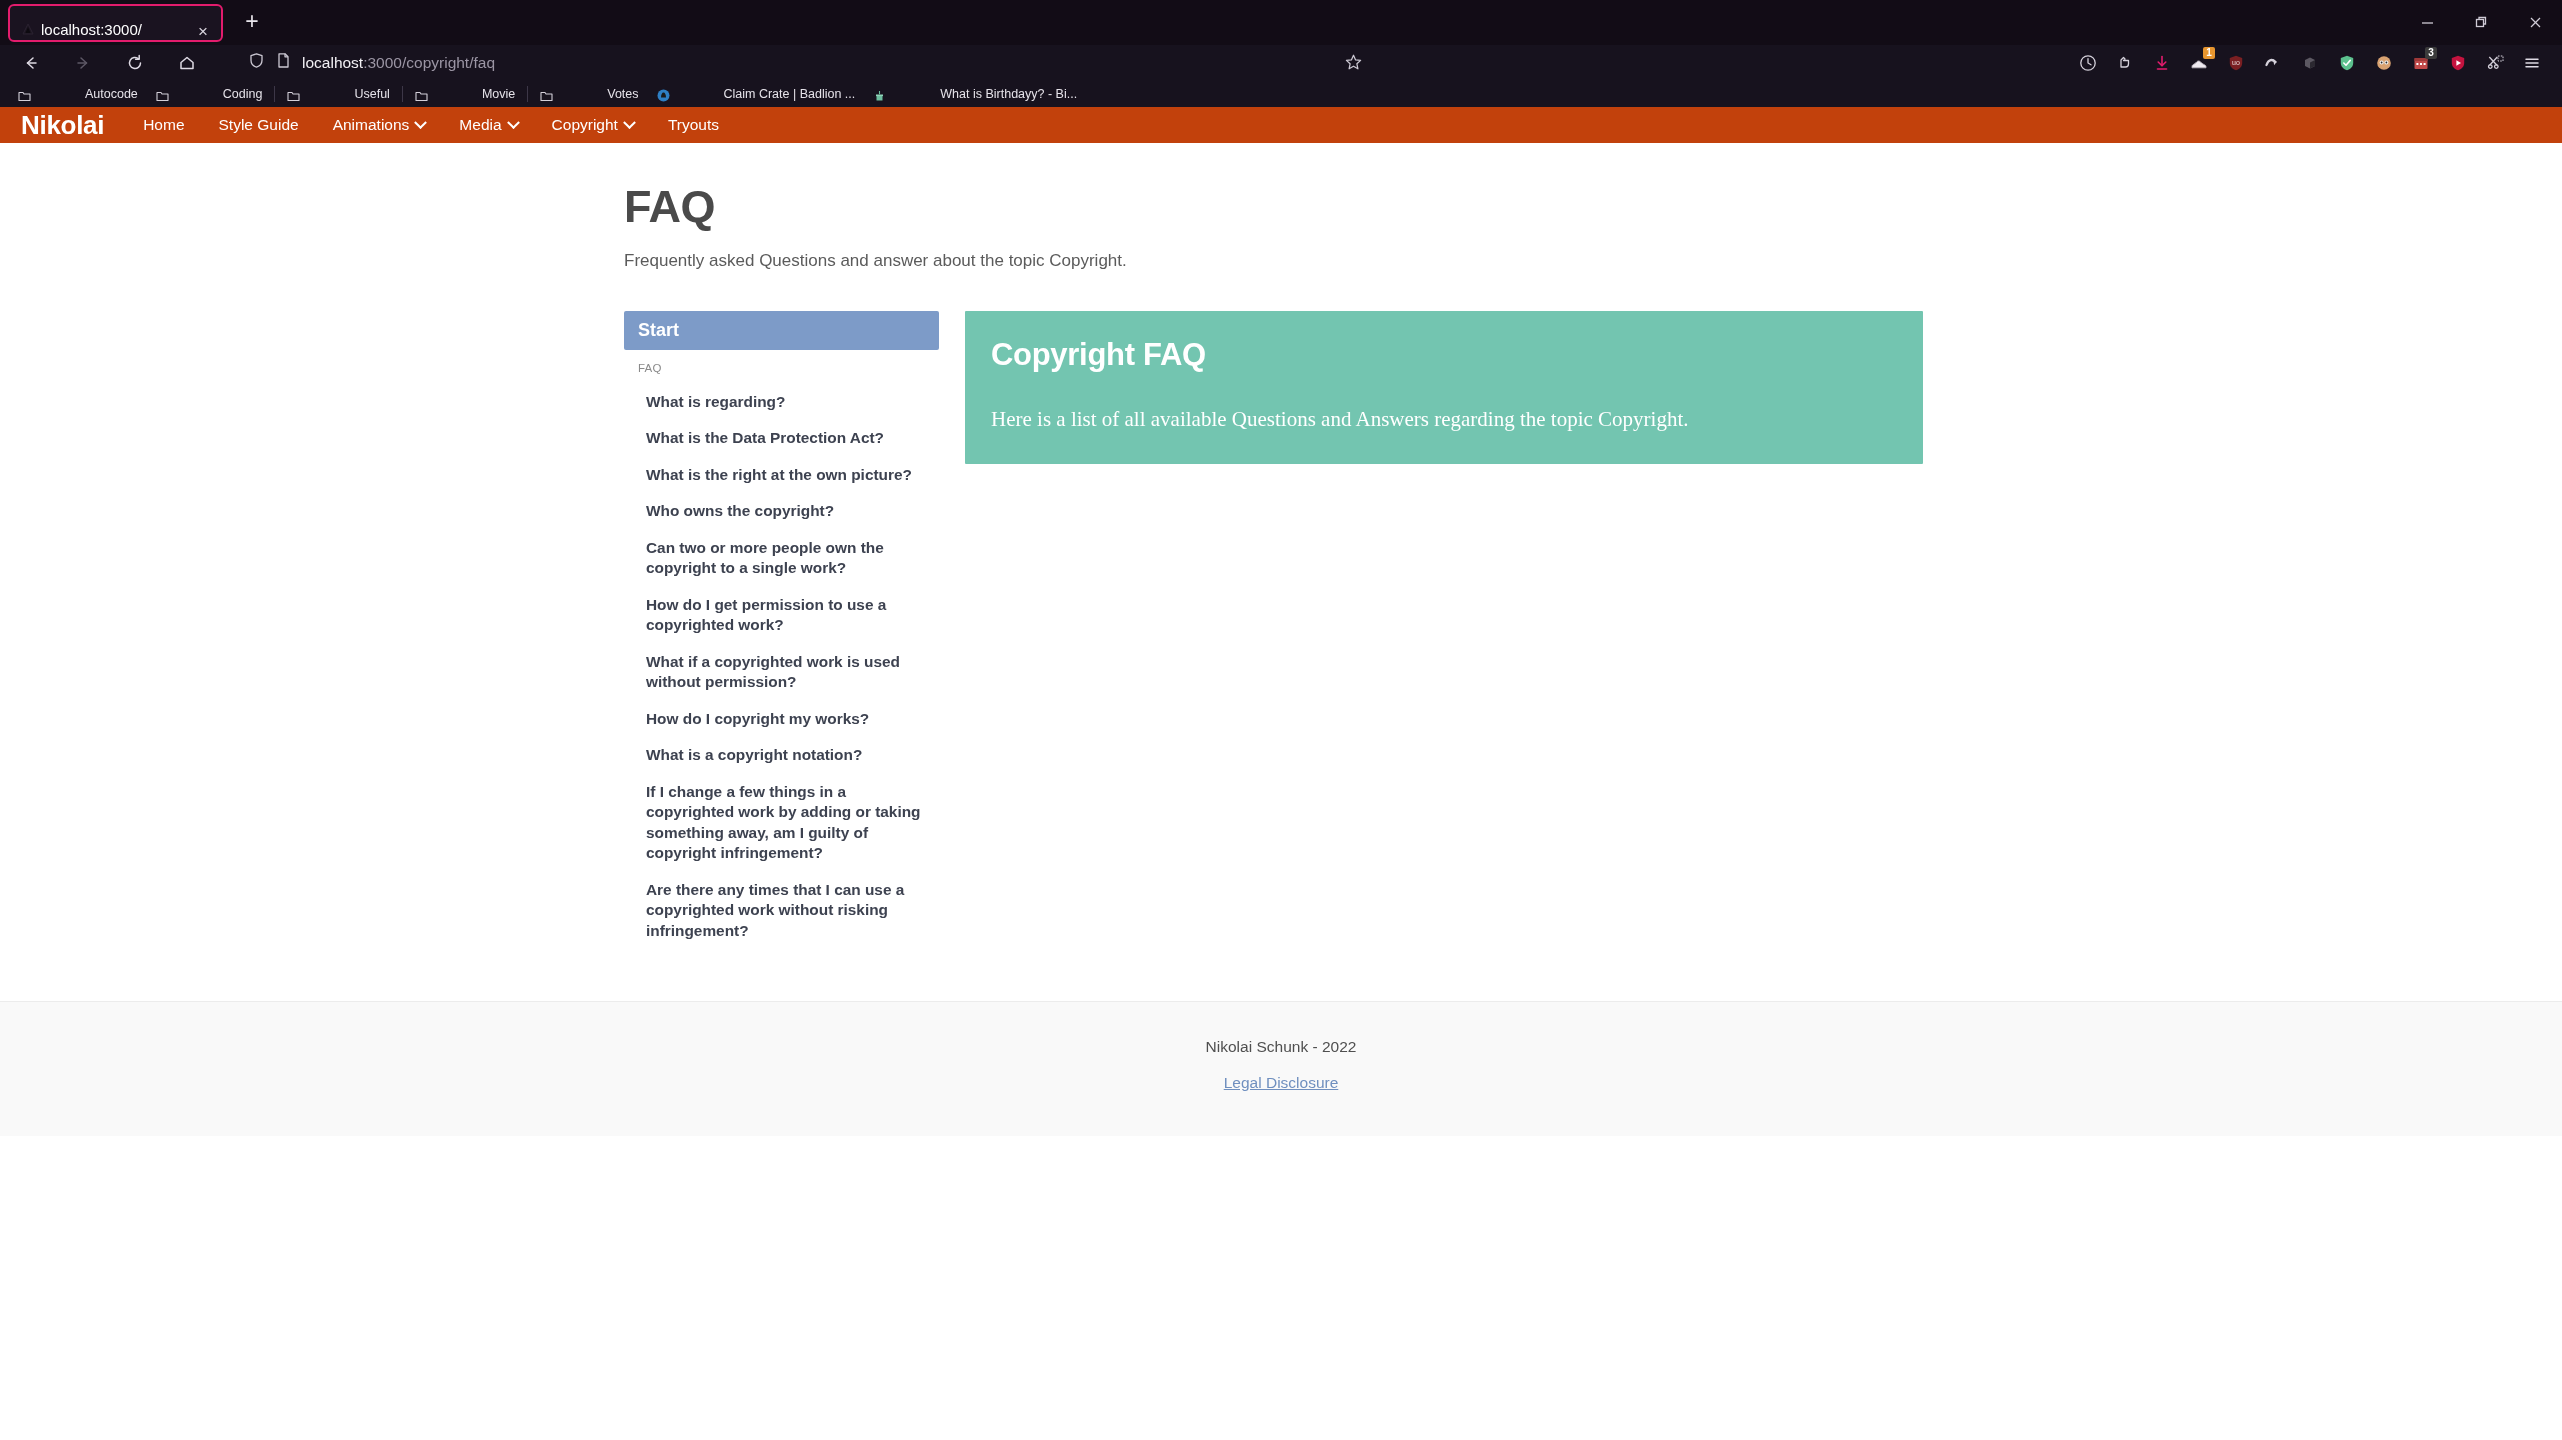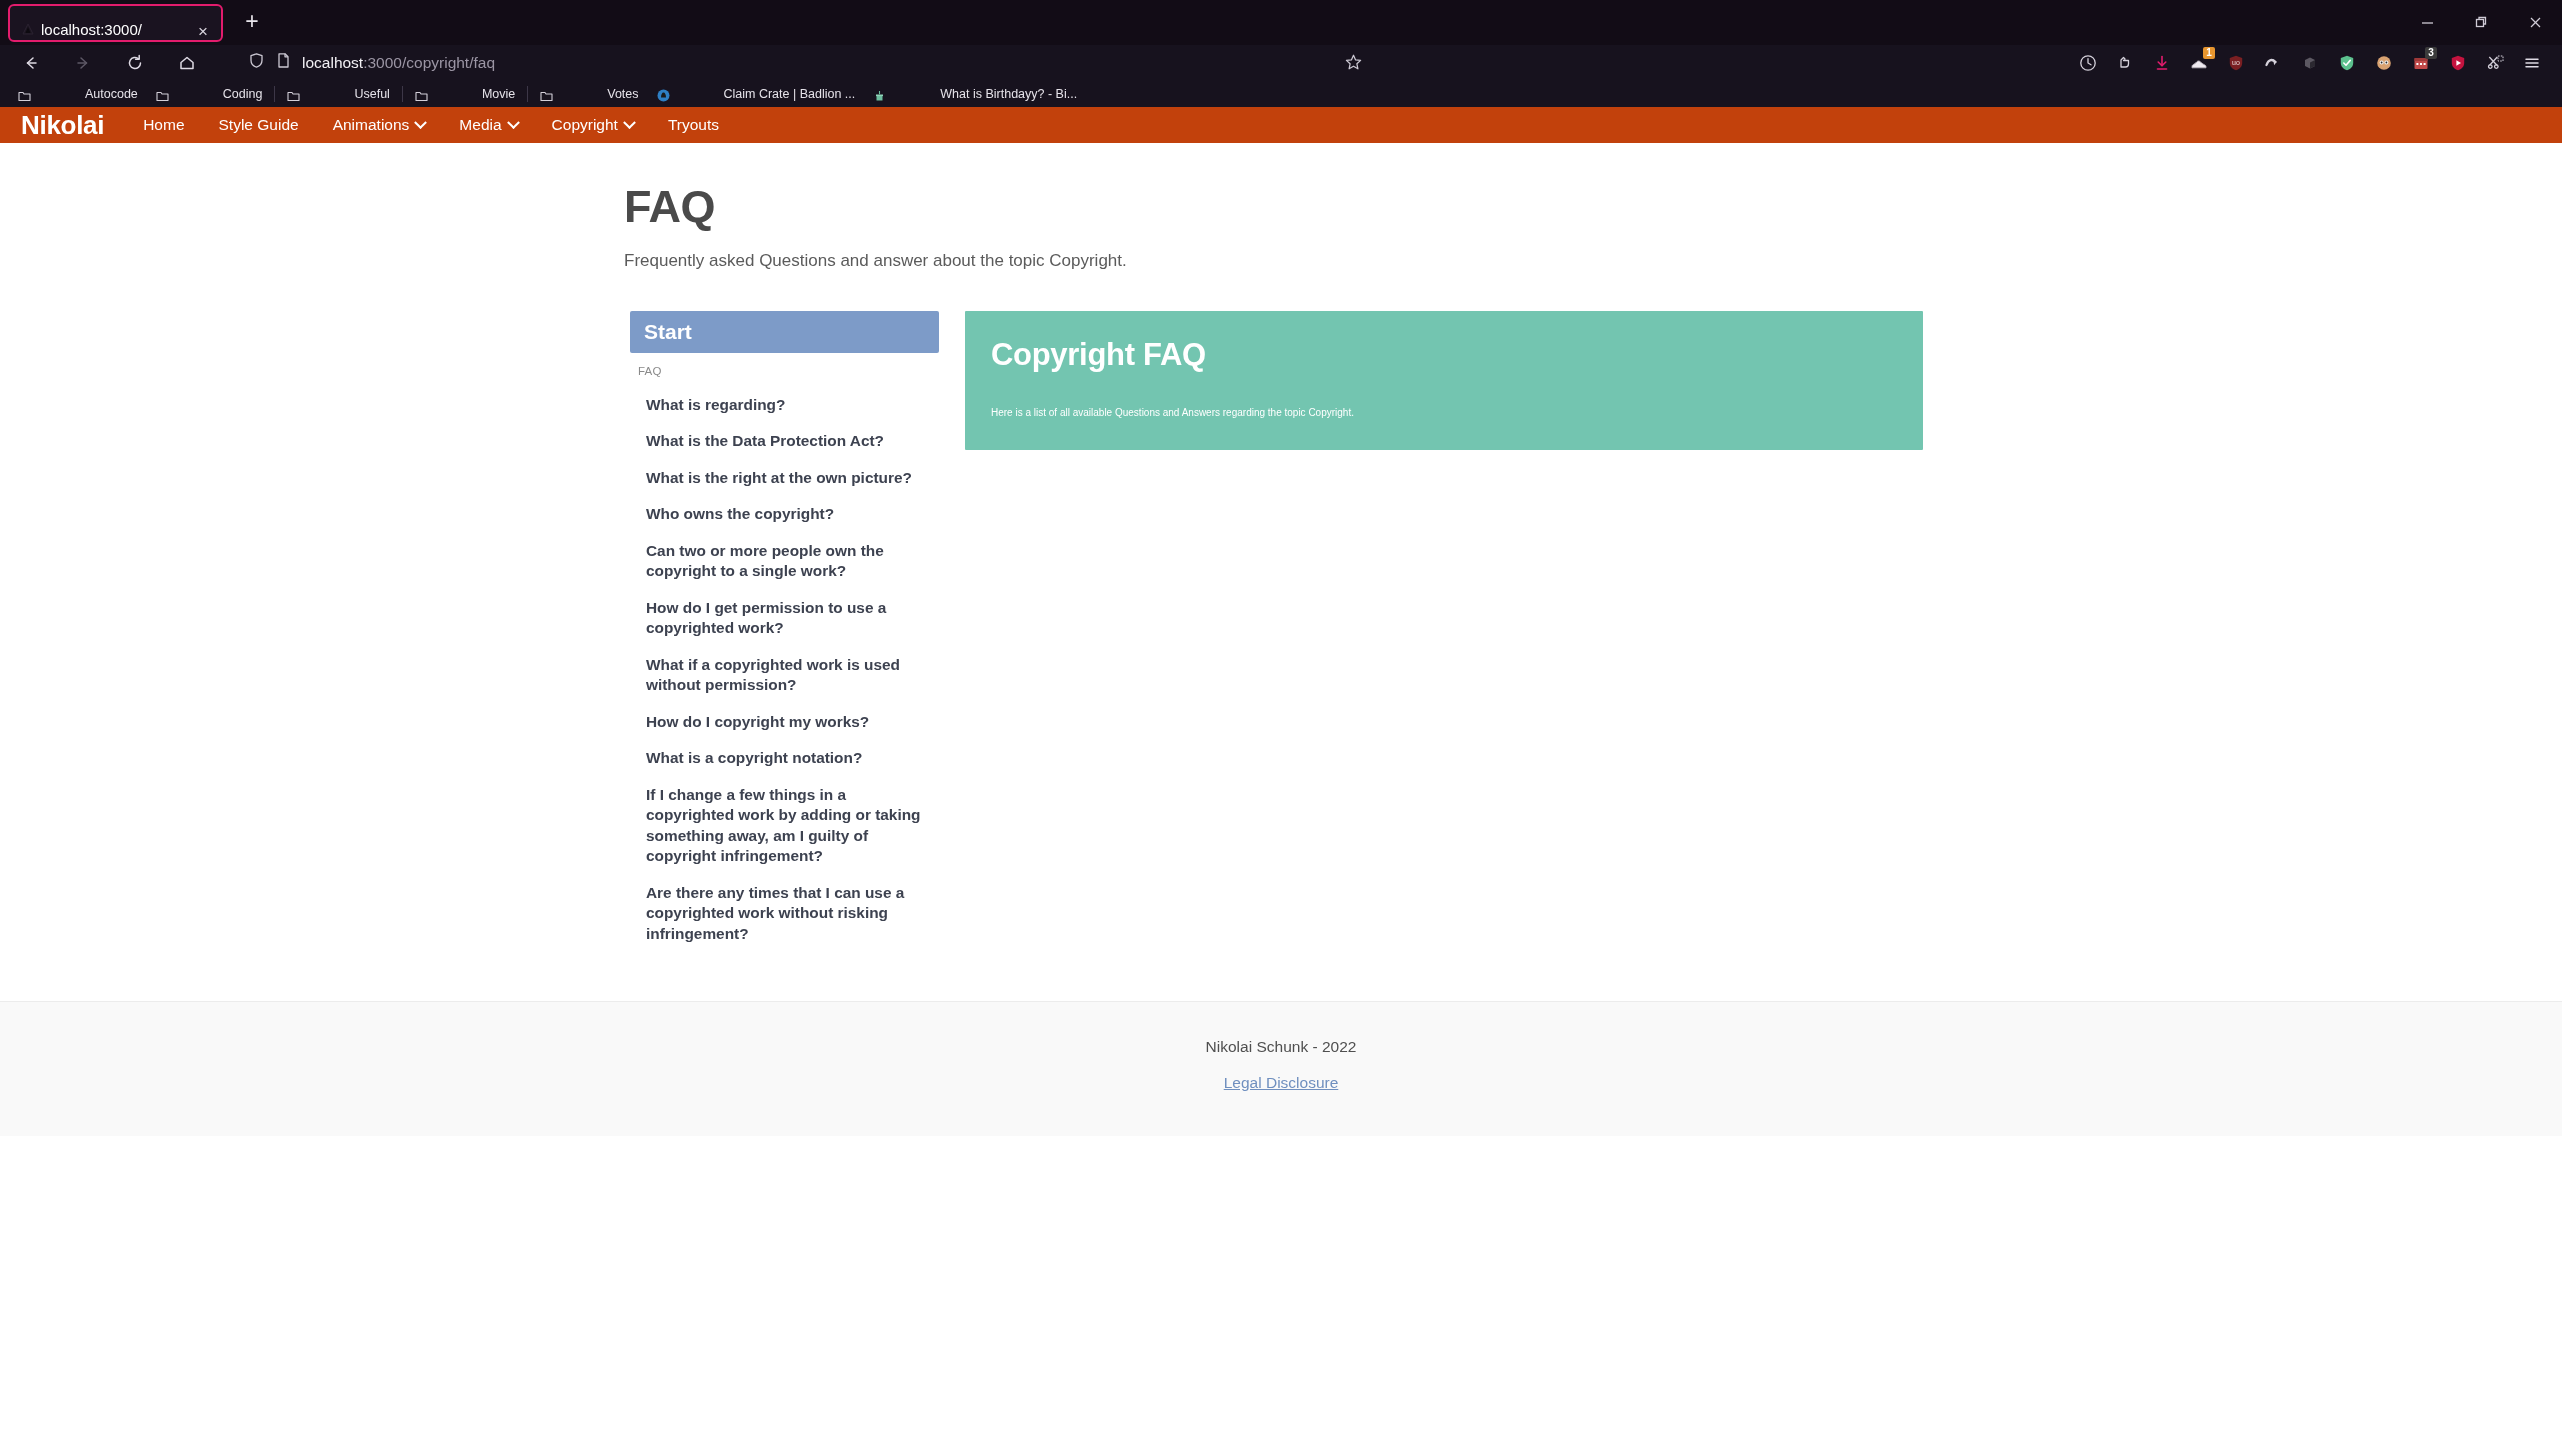--- a/index.html
+++ b/index.html
@@ -98,36 +98,36 @@
   .page-head { padding: 38px 0 0 624px; }
   .page-title {
     font-size: 45px; font-weight: bold; color: #4a4a4a; letter-spacing: -0.5px;
   }
   .page-sub { font-size: 17px; color: #5b5b5b; margin-top: 18px; }
 
   .columns { display: flex; padding: 40px 0 0 624px; gap: 26px; }
 
   .sidebar { width: 315px; flex: 0 0 auto; }
   .start-btn {
-    background: #7d9bc8; color: #ffffff; font-size: 21px; font-weight: bold;
-    padding: 9px 14px; border-radius: 2px; margin-left: 6px;
+    background: #7d9bc8; color: #ffffff; font-size: 18px; font-weight: bold;
+    padding: 9px 14px; border-radius: 2px;
   }
   .sb-caption { color: #8a8a8a; font-size: 11.5px; padding: 12px 0 0 14px; letter-spacing: .2px; }
   .sb-list { padding: 18px 0 0 14px; display: flex; flex-direction: column; gap: 16px; }
   .sb-item {
     color: #3d4250; font-size: 15.4px; font-weight: bold; line-height: 1.33;
     padding-left: 8px; max-width: 292px;
   }
 
   .content { flex: 1 1 auto; max-width: 958px; }
   .card {
     background: #73c5b0; border-radius: 1px; padding: 26px 26px 32px 26px;
   }
   .card-title { color: #ffffff; font-size: 31px; font-weight: bold; letter-spacing: -0.3px; }
-  .card-text { color: #ffffff; font-size: 10px; margin-top: 34px; }
+  .card-text { color: #ffffff; font-size: 21px; margin-top: 34px; font-family: Liberation Serif, serif; }
 
   .footer {
     position: absolute; left: 0; right: 0; top: 862px;
     background: #f9f9f9; border-top: 1px solid #ececec;
     padding: 36px 0 44px 0; text-align: center; margin-top: 32px;
   }
   .footer-text { color: #4f4f4f; font-size: 15.5px; }
   .footer-link { color: #6f8fbf; font-size: 15.5px; display: inline-block; margin-top: 18px; }
 
   .edge-strip { position: absolute; left: 0; top: 0; width: 3px; height: 100%; }

